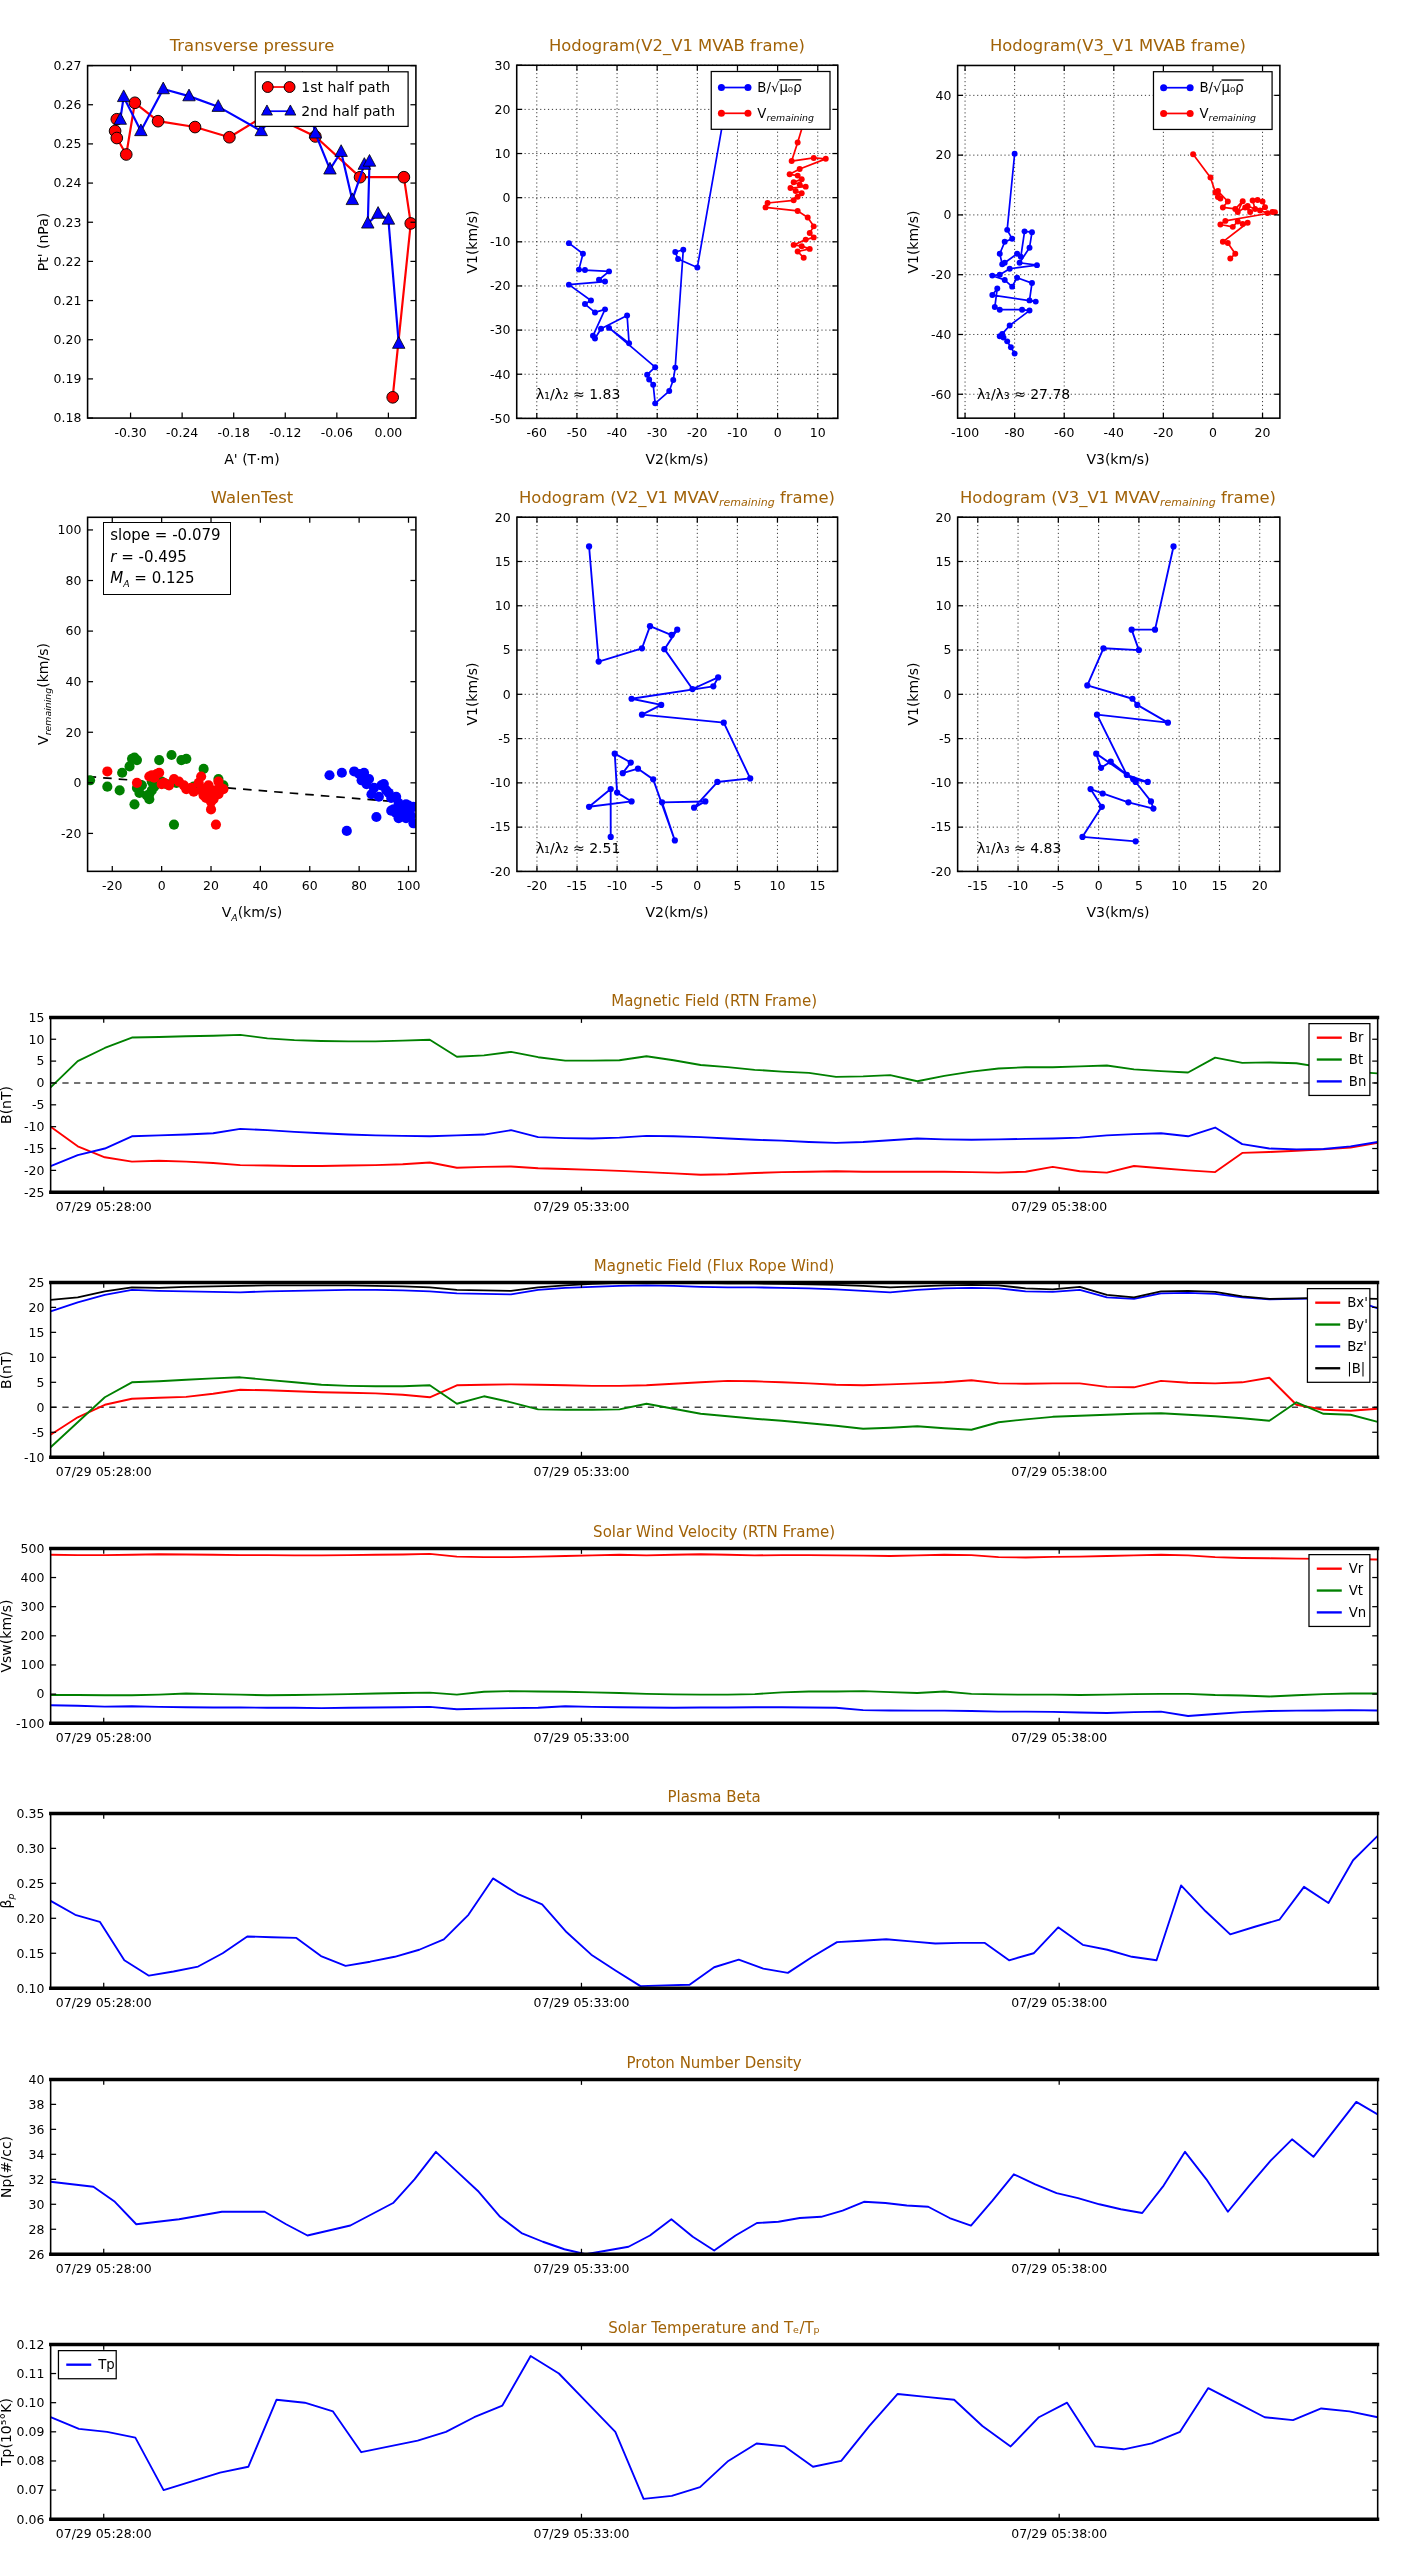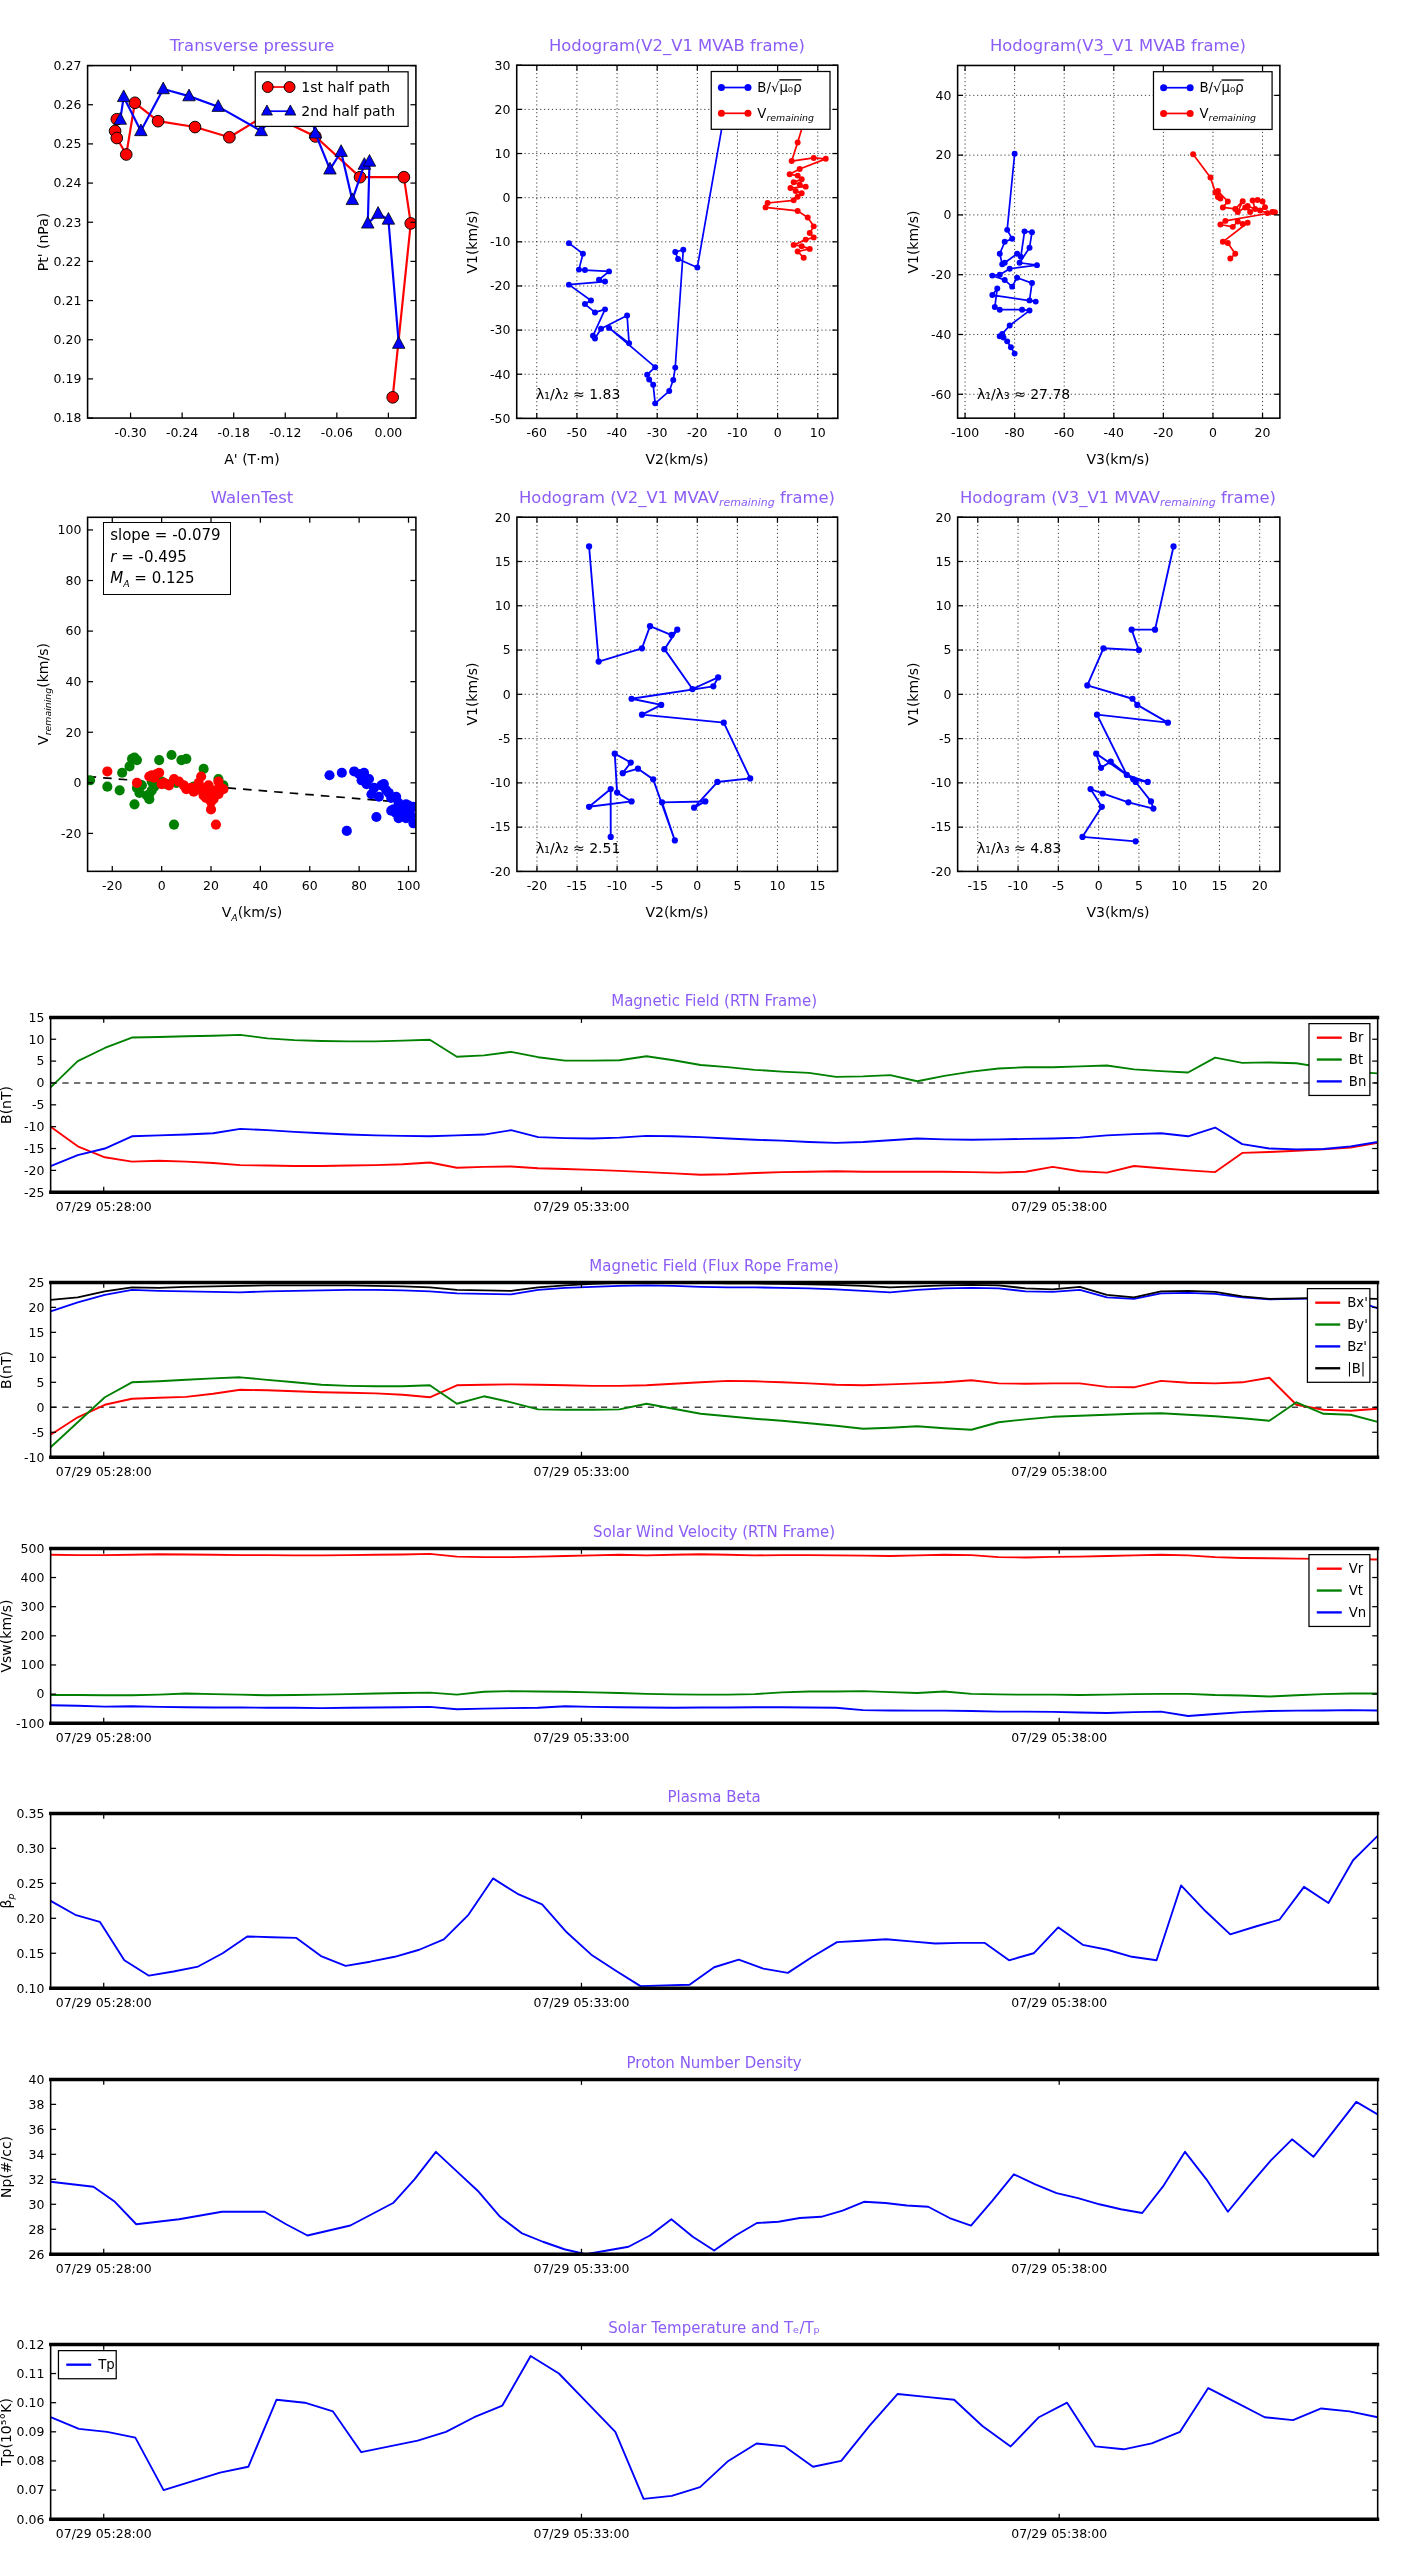--- a/index.html
+++ b/index.html
@@ -1,20 +1,20 @@
 <!DOCTYPE html>
 <html style="font-size:12.5px"><head>
 <meta charset="utf-8">
 <style>
   html,body{margin:0;padding:0;background:#fff;}
   #page{position:relative;width:1405px;height:2576px;background:#fff;
         font-family:"DejaVu Sans",sans-serif;color:#000;overflow:hidden;}
   .chart{position:absolute;}
   .ctitle{position:absolute;top:1.6px;transform:translateX(-50%);white-space:nowrap;
-          font-size:16.4px;color:#8b5cf6;}
+          font-size:16.4px;color:#a16207;}
   .ts .ctitle{font-size:15px;top:6.2px;}
   .tsub{font-size:11px;font-style:italic;vertical-align:-3.1px;}
   .ylab{position:absolute;left:11px;transform:translate(-50%,-50%) rotate(-90deg);
         white-space:nowrap;font-size:14px;}
   .xlab{position:absolute;transform:translateX(-50%);white-space:nowrap;font-size:14px;}
   sub.lsub{font-size:9.4px;font-style:italic;}
   .anno{position:absolute;font-size:14px;white-space:nowrap;}
   .infobox{position:absolute;border:1.6px solid #000;background:#fff;
            padding:2.3px 9.4px 3.9px 6.2px;font-size:15px;line-height:1.42;white-space:nowrap;margin-left:12px;}
   svg.plot{position:absolute;left:0;top:0;overflow:visible;}
@@ -946,21 +946,21 @@
           <text x="1733" y="72" font-size="17">Br</text>
           <line x1="1692" y1="94" x2="1724" y2="94" stroke="#008000" stroke-width="3"></line>
           <text x="1733" y="100" font-size="17">Bt</text>
           <line x1="1692" y1="122" x2="1724" y2="122" stroke="#0000ff" stroke-width="3"></line>
           <text x="1733" y="128" font-size="17">Bn</text>
         </g>
       </svg>
   </div>
 
   <div class="chart ts" style="left:-3.9px;top:1251px;width:1409px;height:247px">
-    <div class="ctitle" style="left:718px"><span>Magnetic Field (Flux Rope Frame)</span></div>
+    <div class="ctitle" style="left:718px"><span>Magnetic Field (Flux Rope Wind)</span></div>
     <div class="ylab" style="top:119px"><span>B(nT)</span><sub class="lsub"></sub><span></span></div>
     <svg class="plot" width="1409" height="247" viewBox="0 0 1805 316">
         <defs>
           <clipPath id="cp7">
             <rect x="70" y="40" width="1700" height="224"></rect>
           </clipPath>
         </defs>
         <g clip-path="url(#cp7)">
           <line x1="70" y1="200" x2="1770" y2="200" stroke="#444" stroke-width="1.8" stroke-dasharray="8 7"></line>
           <g>

